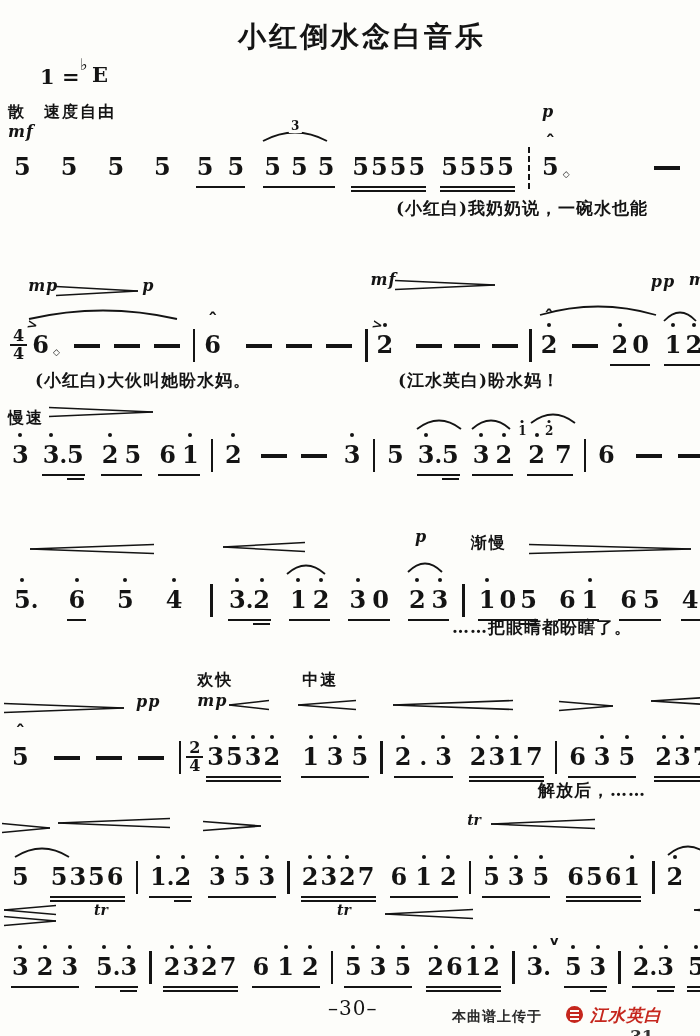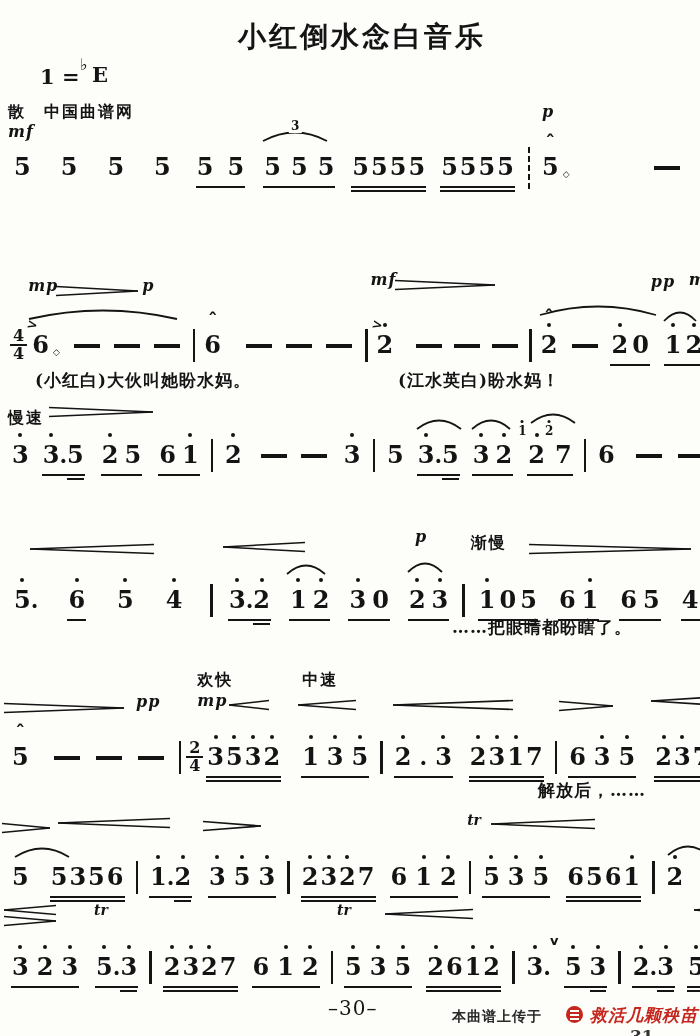--- a/index.html
+++ b/index.html
@@ -45,30 +45,31 @@
 </style>
 </head>
 <body>
 
 <div class="page">
   <h1 class="title">小红倒水念白音乐</h1>
   <div class="layer" id="texts">
       <span class="t key" style="left: 40px; top: 64px;">1 =</span>
       <span class="t keyflat" style="left: 80px; top: 55px;">♭</span>
       <span class="t key" style="left: 92px; top: 62px;">E</span>
-      <span class="t tempo-b" style="left: 8px; top: 102px;">散　中国曲谱网</span>
+      <span class="t tempo-b" style="left: 8px; top: 102px;">散　速度自由</span>
       <span class="t dyn" style="left: 8px; top: 122px;">mf</span>
       <span class="t tempo-b" style="left: 8px; top: 408px;">慢速</span>
+      <span class="t lyric" style="left: 396px; top: 197px;">(小红白)我奶奶说，一碗水也能</span>
       <span class="t lyric" style="left: 35px; top: 369px;">(小红白)大伙叫她盼水妈。</span>
       <span class="t lyric" style="left: 398px; top: 369px;">(江水英白)盼水妈！</span>
       <span class="t lyric" style="left: 452px; top: 616px;">……把眼睛都盼瞎了。</span>
       <span class="t lyric" style="left: 538px; top: 779px;">解放后，……</span>
       <span class="t pageno" style="left: 328px; top: 996px;">–30–</span>
       <span class="t wm" style="left: 452px; top: 1008px;">本曲谱上传于</span>
-      <span class="t wm-red" style="left: 590px; top: 1004px;">救活几颗秧苗</span>
+      <span class="t wm-red" style="left: 590px; top: 1004px;">江水英白</span>
       <span class="t cut" style="left: 630px; top: 1026px;">31</span>
       <span class="logo" style="left: 566px; top: 1006px;">
         <i></i>
         <i></i>
         <i></i>
       </span>
     </div>
   <div class="layer" id="systems">
       <div class="sys" style="left: 12px; top: 152px;">
         <span class="grp">

